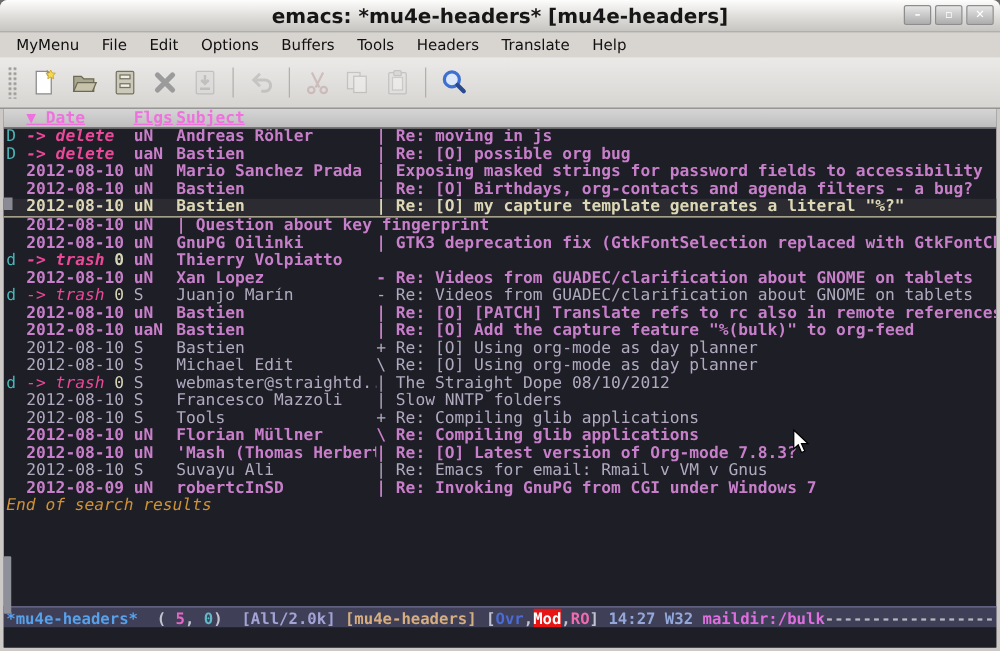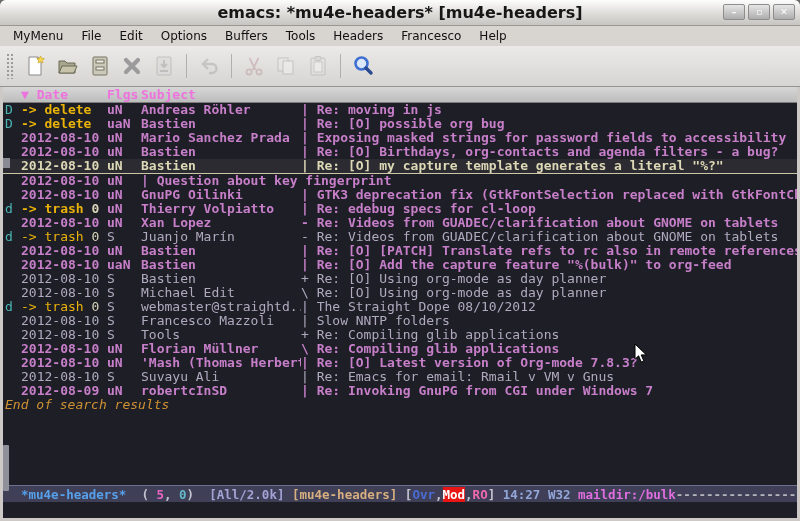--- a/index.html
+++ b/index.html
@@ -24,40 +24,40 @@
     background-image:radial-gradient(circle,#9a9a96 1px,transparent 1.3px);background-size:4px 4px;}
   .tbtn{width:32px;height:32px;display:flex;align-items:center;justify-content:center;}
   .tbtn.disabled{opacity:.5;}
   .tsep{width:1px;height:24px;background:#b2b0ac;margin:0 6px;}
   
   .content{height:434px;background:#1e1e27;border-left:3px solid #ccc9c6;border-right:3px solid #ccc9c6;
     border-bottom:3px solid #ccc9c6;box-sizing:border-box;display:flex;flex-direction:column;
     position:relative;font-family:"DejaVu Sans Mono",monospace;}
   .header-line{height:16px;flex:0 0 16px;background:linear-gradient(#d6d6d6,#bdbdbd);
     border-bottom:1px solid #7c7c7c;color:#ee72dd;font-weight:bold;font-size:13px;line-height:15px;
-    display:flex;padding-left:2px;white-space:pre;box-sizing:border-box;}
+    display:flex;padding-left:2px;white-space:pre;box-sizing:border-box;text-decoration:underline;}
   .row{display:flex;height:14px;flex:0 0 14px;padding-left:2px;white-space:pre;
     font-size:13px;line-height:14px;overflow:hidden;}
   .c-mark{width:16px;flex:0 0 16px;color:#4ab6b6;font-weight:normal;}
   .c-date{width:86px;flex:0 0 86px;overflow:hidden;}
   .c-flags{width:34px;flex:0 0 34px;}
   .c-from{width:160px;flex:0 0 160px;overflow:hidden;}
   .c-subj{flex:1;overflow:hidden;}
   .row.unread{color:#c77fc9;font-weight:bold;}
   .row.read{color:#b1aabf;font-weight:normal;}
   .row.current{color:#ddd8b5;font-weight:bold;background:#2b2b31;border-bottom:1px solid #cbc6a6;}
   .row.current .c-mark{color:#ddd8b5;}
-  .action{color:#eab308;}
+  .action{color:#ec4899;font-style:italic;}
   .suffix{color:#d8d4b6;}
   .end-line{height:14px;flex:0 0 14px;color:#cf9232;font-style:italic;font-size:13px;
     line-height:14px;padding-left:2px;white-space:pre;}
   .spacer{flex:1;}
   
   .modeline{height:17px;flex:0 0 17px;background:#3f3f58;border-top:1px solid #6f7090;
-    display:flex;align-items:center;padding-left:18px;white-space:pre;overflow:hidden;
+    display:flex;align-items:center;padding-left:2px;white-space:pre;overflow:hidden;
     font-size:12.5px;font-weight:bold;color:#c3c3cf;box-sizing:border-box;}
   .minibuffer{height:16px;flex:0 0 16px;background:#1e1e27;}
   
   .row-marker{position:absolute;left:0;top:71px;width:7px;height:10px;background:#8a8a94;}
   .sb-thumb{position:absolute;left:0;top:358px;width:6px;height:46px;background:#90909a;border-radius:1px;}
   .mouse{position:absolute;left:631px;top:256px;}
 </style>
 </head>
 <body>
 
@@ -73,21 +73,21 @@
   </div>
 
   <div class="menubar">
       <div class="menu-item">MyMenu</div>
       <div class="menu-item">File</div>
       <div class="menu-item">Edit</div>
       <div class="menu-item">Options</div>
       <div class="menu-item">Buffers</div>
       <div class="menu-item">Tools</div>
       <div class="menu-item">Headers</div>
-      <div class="menu-item">Francesco</div>
+      <div class="menu-item">Translate</div>
       <div class="menu-item">Help</div>
     </div>
 
   <div class="toolbar">
     <div class="grip"></div>
     <div class="tbtn">
       <svg width="24" height="24" viewBox="0 0 24 24">
         <path d="M5 3h9l3 3v15H5z" fill="#fefefe" stroke="#8a8a8a"></path>
         <path d="M14 3l3 3h-3z" fill="#d8d8d8" stroke="#8a8a8a"></path>
         <path d="M16.5 2l1.2 2.3 2.6.3-1.9 1.8.5 2.6-2.4-1.3-2.3 1.3.5-2.6-2-1.8 2.7-.3z" fill="#f8d94d" stroke="#c8a02c" stroke-width=".7"></path>
@@ -163,21 +163,21 @@
       <span class="c-subj">Subject</span>
     </div>
     <div>
         <div class="row unread"><span class="c-mark">D</span><span class="c-date"><span class="action">-&gt; delete</span></span><span class="c-flags">uN</span><span class="c-from">Andreas Röhler</span><span class="c-subj">| Re: moving in js</span></div>
         <div class="row unread"><span class="c-mark">D</span><span class="c-date"><span class="action">-&gt; delete</span></span><span class="c-flags">uaN</span><span class="c-from">Bastien</span><span class="c-subj">| Re: [O] possible org bug</span></div>
         <div class="row unread"><span class="c-mark"></span><span class="c-date">2012-08-10</span><span class="c-flags">uN</span><span class="c-from">Mario Sanchez Prada</span><span class="c-subj">| Exposing masked strings for password fields to accessibility</span></div>
         <div class="row unread"><span class="c-mark"></span><span class="c-date">2012-08-10</span><span class="c-flags">uN</span><span class="c-from">Bastien</span><span class="c-subj">| Re: [O] Birthdays, org-contacts and agenda filters - a bug?</span></div>
         <div class="row current"><span class="c-mark"></span><span class="c-date">2012-08-10</span><span class="c-flags">uN</span><span class="c-from">Bastien</span><span class="c-subj">| Re: [O] my capture template generates a literal "%?"</span></div>
         <div class="row unread"><span class="c-mark"></span><span class="c-date">2012-08-10</span><span class="c-flags">uN</span><span class="c-subj">| Question about key fingerprint</span></div>
         <div class="row unread"><span class="c-mark"></span><span class="c-date">2012-08-10</span><span class="c-flags">uN</span><span class="c-from">GnuPG Oilinki</span><span class="c-subj">| GTK3 deprecation fix (GtkFontSelection replaced with GtkFontChooser)</span></div>
-        <div class="row unread"><span class="c-mark">d</span><span class="c-date"><span class="action">-&gt; trash</span><span class="suffix"> 0</span></span><span class="c-flags">uN</span><span class="c-from">Thierry Volpiatto</span><span class="c-subj">| Re: edebug specs for cl-loop</span></div>
+        <div class="row unread"><span class="c-mark">d</span><span class="c-date"><span class="action">-&gt; trash</span><span class="suffix"> 0</span></span><span class="c-flags">uN</span><span class="c-from">Thierry Volpiatto</span></div>
         <div class="row unread"><span class="c-mark"></span><span class="c-date">2012-08-10</span><span class="c-flags">uN</span><span class="c-from">Xan Lopez</span><span class="c-subj">- Re: Videos from GUADEC/clarification about GNOME on tablets</span></div>
         <div class="row read"><span class="c-mark">d</span><span class="c-date"><span class="action">-&gt; trash</span><span class="suffix"> 0</span></span><span class="c-flags">S</span><span class="c-from">Juanjo Marín</span><span class="c-subj">- Re: Videos from GUADEC/clarification about GNOME on tablets</span></div>
         <div class="row unread"><span class="c-mark"></span><span class="c-date">2012-08-10</span><span class="c-flags">uN</span><span class="c-from">Bastien</span><span class="c-subj">| Re: [O] [PATCH] Translate refs to rc also in remote references</span></div>
         <div class="row unread"><span class="c-mark"></span><span class="c-date">2012-08-10</span><span class="c-flags">uaN</span><span class="c-from">Bastien</span><span class="c-subj">| Re: [O] Add the capture feature "%(bulk)" to org-feed</span></div>
         <div class="row read"><span class="c-mark"></span><span class="c-date">2012-08-10</span><span class="c-flags">S</span><span class="c-from">Bastien</span><span class="c-subj">+ Re: [O] Using org-mode as day planner</span></div>
         <div class="row read"><span class="c-mark"></span><span class="c-date">2012-08-10</span><span class="c-flags">S</span><span class="c-from">Michael Edit</span><span class="c-subj">\ Re: [O] Using org-mode as day planner</span></div>
         <div class="row read"><span class="c-mark">d</span><span class="c-date"><span class="action">-&gt; trash</span><span class="suffix"> 0</span></span><span class="c-flags">S</span><span class="c-from">webmaster@straightd...</span><span class="c-subj">| The Straight Dope 08/10/2012</span></div>
         <div class="row read"><span class="c-mark"></span><span class="c-date">2012-08-10</span><span class="c-flags">S</span><span class="c-from">Francesco Mazzoli</span><span class="c-subj">| Slow NNTP folders</span></div>
         <div class="row read"><span class="c-mark"></span><span class="c-date">2012-08-10</span><span class="c-flags">S</span><span class="c-from">Tools</span><span class="c-subj">+ Re: Compiling glib applications</span></div>
         <div class="row unread"><span class="c-mark"></span><span class="c-date">2012-08-10</span><span class="c-flags">uN</span><span class="c-from">Florian Müllner</span><span class="c-subj">\ Re: Compiling glib applications</span></div>

